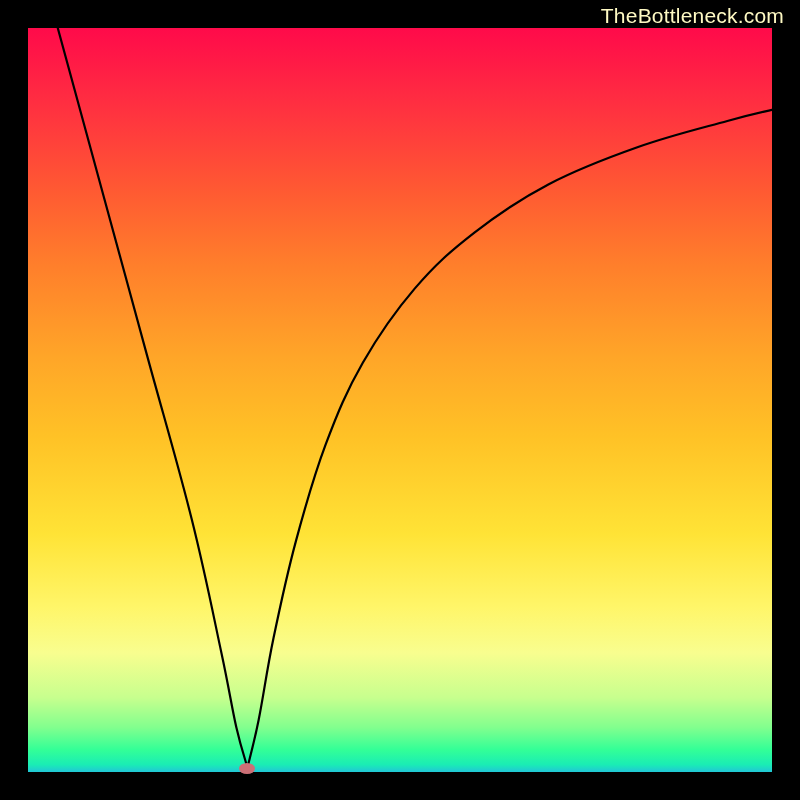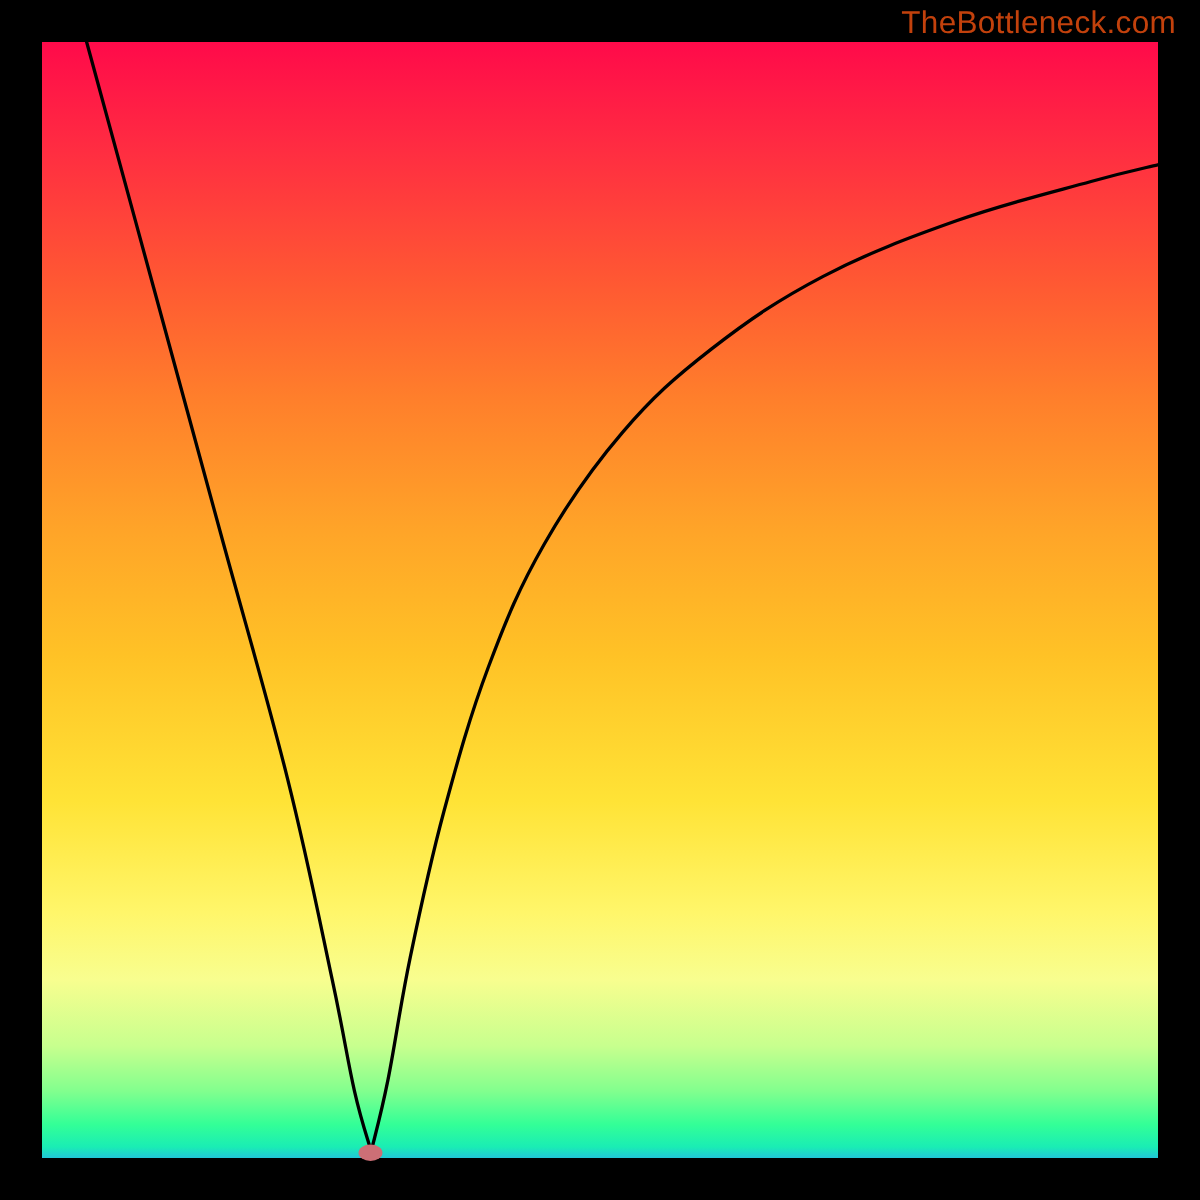--- a/index.html
+++ b/index.html
@@ -32,21 +32,21 @@
       #1aedb4 99%,
       #21c6d7 100%
     );
   }
   .watermark {
     position: absolute;
     top: 4px;
     right: 16px;
     font-family: Arial, Helvetica, sans-serif;
     font-size: 21px;
-    color: #c2410c;
+    color: #fef9c3;
     letter-spacing: 0.2px;
     font-weight: 500;
   }
   .marker {
     position: absolute;
     width: 16px;
     height: 11px;
     border-radius: 50%;
     background: #cc6f76;
   }

